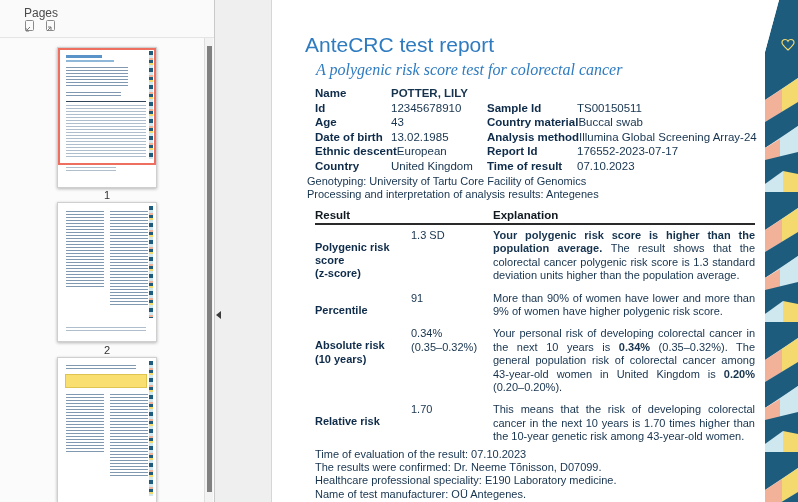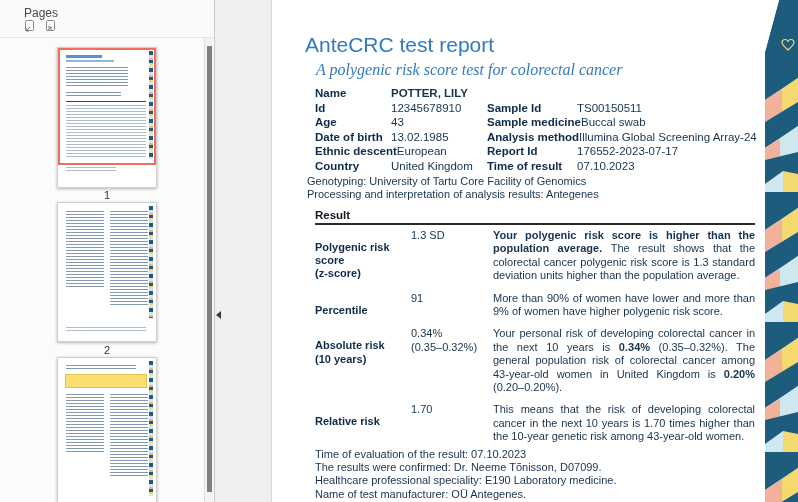--- a/index.html
+++ b/index.html
@@ -161,21 +161,21 @@
         <span>United Kingdom</span>
       </div>
     </div>
 
     <div class="info-block" id="info-right">
       <div class="info-row">
         <span class="info-label">Sample Id</span>
         <span>TS00150511</span>
       </div>
       <div class="info-row">
-        <span class="info-label">Sample medicine</span>
+        <span class="info-label">Country material</span>
         <span>Buccal swab</span>
       </div>
       <div class="info-row">
         <span class="info-label">Analysis method</span>
         <span>Illumina Global Screening Array-24</span>
       </div>
       <div class="info-row">
         <span class="info-label">Report Id</span>
         <span>176552-2023-07-17</span>
       </div>
@@ -186,20 +186,21 @@
     </div>
 
     <div id="provenance">
       <div>Genotyping: University of Tartu Core Facility of Genomics</div>
       <div>Processing and interpretation of analysis results: Antegenes</div>
     </div>
 
     <div id="result-table">
       <div id="table-head">
         <div class="th-result">Result</div>
+        <div class="th-expl">Explanation</div>
       </div>
 
       <div class="trow">
         <div class="tcol-label">
           <div>Polygenic risk score</div>
           <div>(z-score)</div>
         </div>
         <div class="tcol-value">
           <div>1.3 SD</div>
           <div></div>

